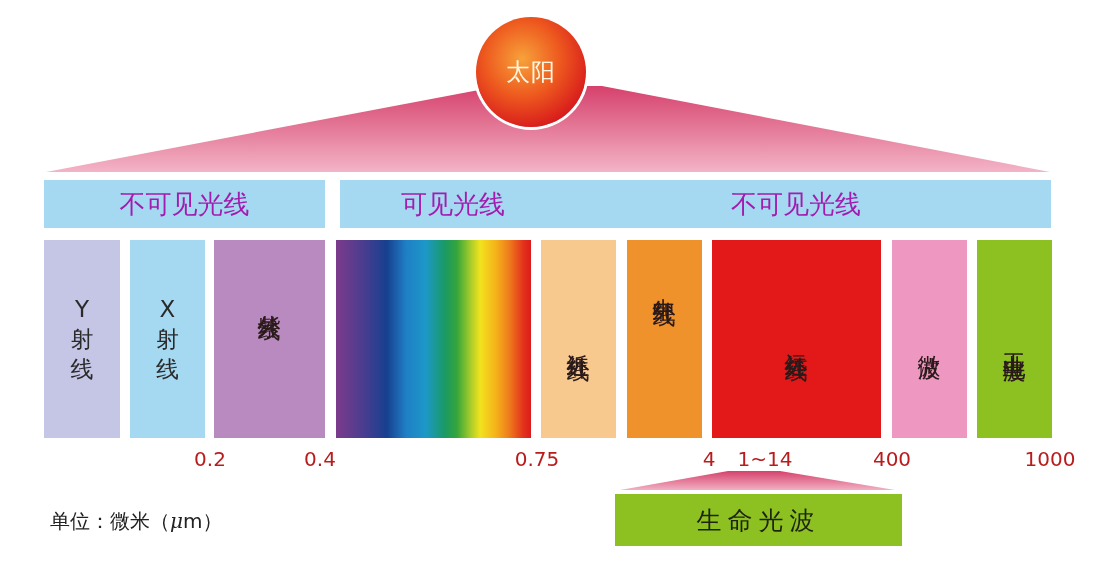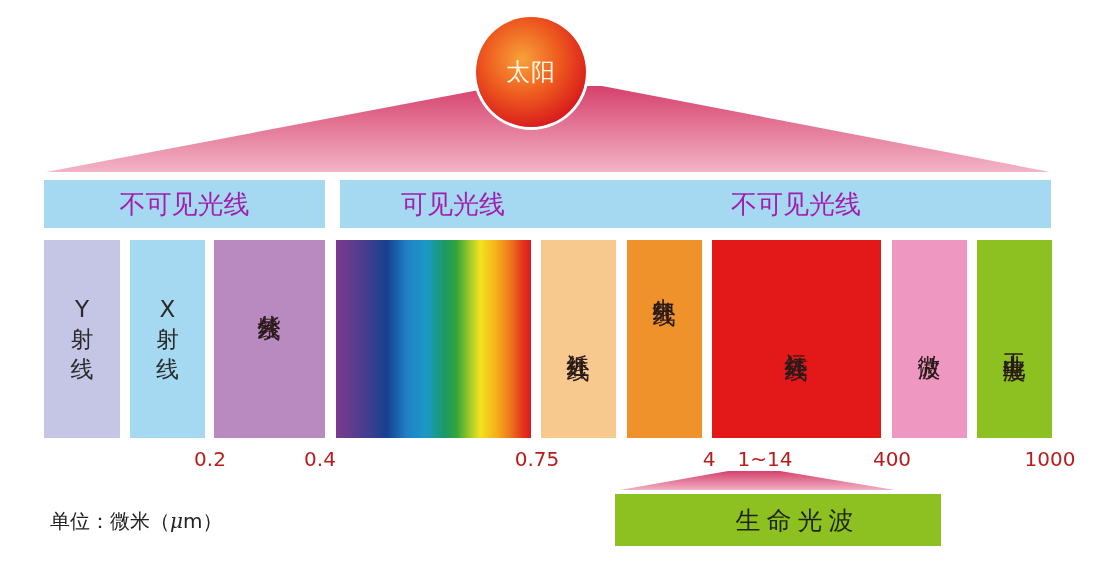--- a/index.html
+++ b/index.html
@@ -13,21 +13,21 @@
   .band { position: absolute; top: 180px; height: 48px; background: #a5d8f1;
           display: flex; align-items: center; justify-content: center; font-size: 26px; color: #a21caf; }
   .bar { position: absolute; top: 240px; height: 198px; display: flex; align-items: center; justify-content: center; }
   .bar .vtext { writing-mode: vertical-rl; text-orientation: upright; font-size: 23px; line-height: 1.05; color: #2a1a1a; letter-spacing: 2px; }
   .bar .stack { display: flex; flex-direction: column; align-items: center; font-size: 23px; line-height: 30px; color: #2a2a2a; }
   .visible { background: linear-gradient(to right, #7d3a8c 0%, #4a3d8f 14%, #17408f 26%, #1f7fc6 36%, #1c98c8 46%, #1a9a62 56%, #35a53b 62%, #a7cc2a 69%, #f2e21e 74%, #f5b21a 82%, #ee7a1d 89%, #e3331c 96%, #da1c1c 100%); }
   .tick { position: absolute; top: 447px; font-size: 20px; color: #b91c1c; transform: translateX(-50%); white-space: nowrap; }
   .unit { position: absolute; left: 50px; top: 508px; font-size: 20px; color: #222; text-align: right; }
   .unit i { font-family: "DejaVu Serif", "Liberation Serif", serif; font-style: italic; }
   .life-box { position: absolute; left: 615px; top: 494px; width: 287px; height: 52px; background: #8cc121;
-              display: flex; align-items: center; justify-content: center; font-size: 25px; letter-spacing: 6px; color: #1e2410; padding-left: 39px; }
+              display: flex; align-items: center; justify-content: center; font-size: 25px; letter-spacing: 6px; color: #1e2410; }
 </style>
 </head>
 <body>
 
 <svg id="fan" width="1100" height="579">
   <defs>
     <linearGradient id="fanGrad" x1="0" y1="0" x2="0" y2="1">
       <stop offset="0%" stop-color="#d6416c"></stop>
       <stop offset="100%" stop-color="#f3b4c7"></stop>
     </linearGradient>

